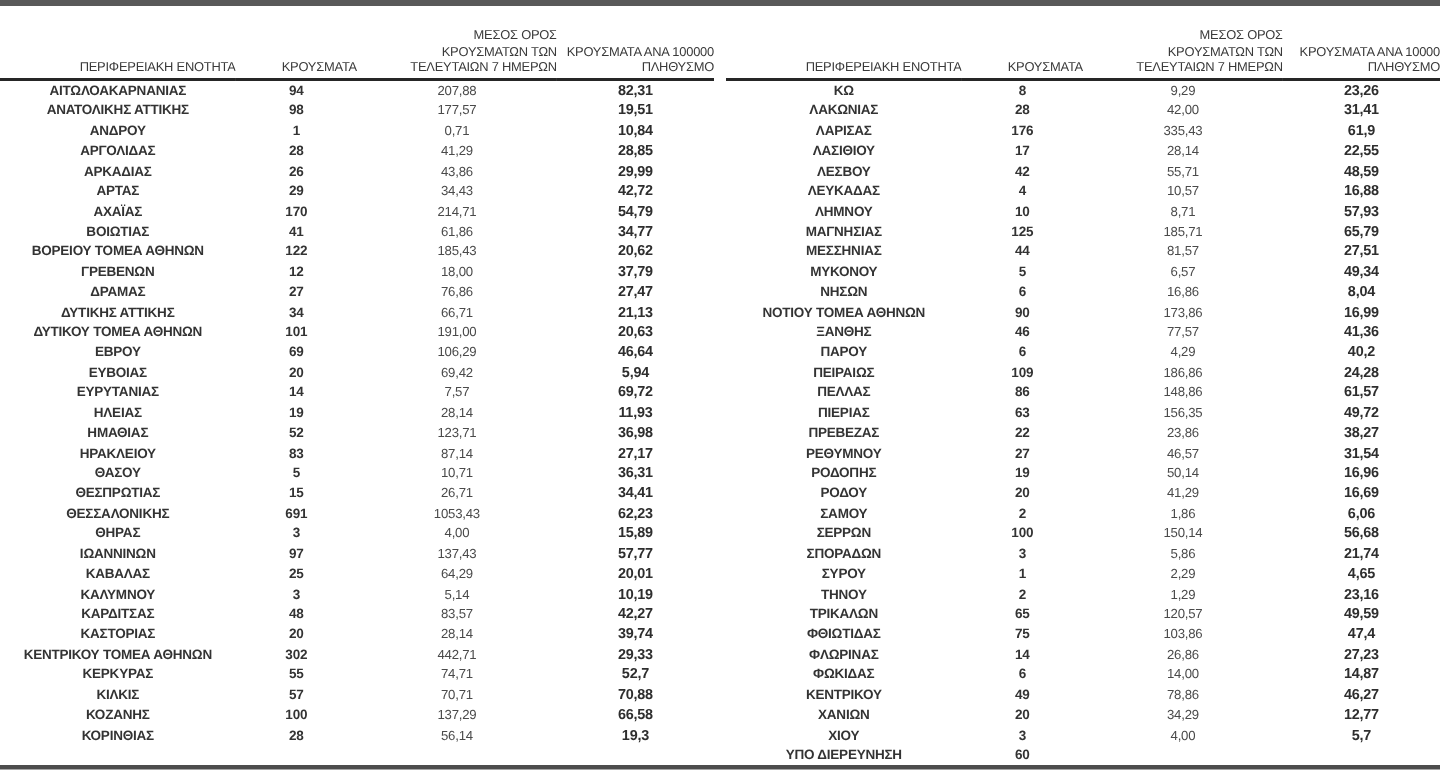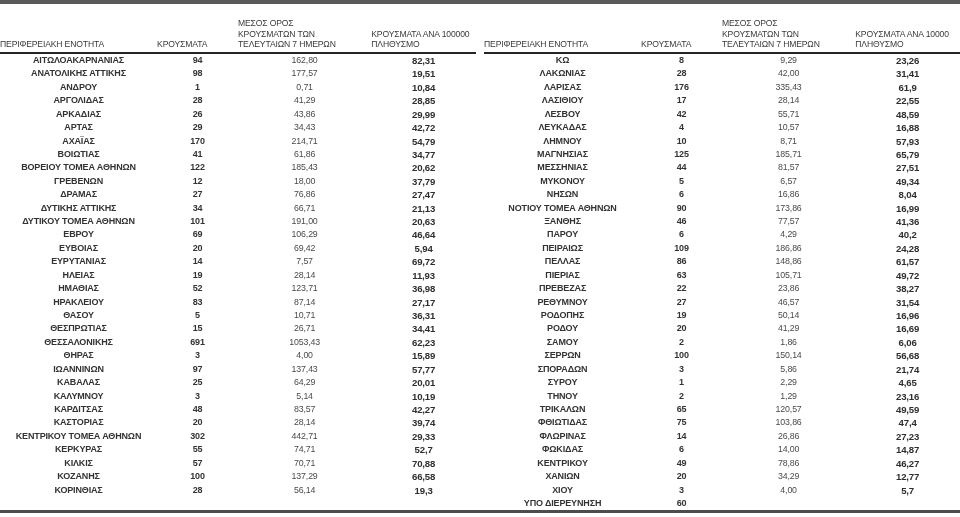--- a/index.html
+++ b/index.html
@@ -31,21 +31,21 @@
     width: 100%;
     border-collapse: collapse;
     table-layout: fixed;
   }
   col.w0 { width: 33%; }
   col.w1 { width: 17%; }
   col.w2 { width: 28%; }
   col.w3 { width: 22%; }
   thead th {
     vertical-align: bottom;
-    text-align: left;
+    text-align: right;
     font-weight: 400;
     font-size: 8.6px;
     line-height: 10.6px;
     letter-spacing: -0.15px;
     color: #3a3a3a;
     padding: 0 0 2px 0;
     height: 44px;
     border-bottom: 2px solid #262626;
     white-space: nowrap;
     overflow: hidden;
@@ -92,21 +92,21 @@
           <th>
             <div>ΚΡΟΥΣΜΑΤΑ ΑΝΑ 100000</div>
             <div>ΠΛΗΘΥΣΜΟ</div>
           </th>
         </tr>
       </thead>
       <tbody>
           <tr>
             <td class="c0">ΑΙΤΩΛΟΑΚΑΡΝΑΝΙΑΣ</td>
             <td class="c1">94</td>
-            <td class="c2">162,80</td>
+            <td class="c2">207,88</td>
             <td class="c3">82,31</td>
           </tr>
           <tr>
             <td class="c0">ΑΝΑΤΟΛΙΚΗΣ ΑΤΤΙΚΗΣ</td>
             <td class="c1">98</td>
             <td class="c2">177,57</td>
             <td class="c3">19,51</td>
           </tr>
           <tr>
             <td class="c0">ΑΝΔΡΟΥ</td>
@@ -414,21 +414,21 @@
           </tr>
           <tr>
             <td class="c0">ΠΕΛΛΑΣ</td>
             <td class="c1">86</td>
             <td class="c2">148,86</td>
             <td class="c3">61,57</td>
           </tr>
           <tr>
             <td class="c0">ΠΙΕΡΙΑΣ</td>
             <td class="c1">63</td>
-            <td class="c2">105,71</td>
+            <td class="c2">156,35</td>
             <td class="c3">49,72</td>
           </tr>
           <tr>
             <td class="c0">ΠΡΕΒΕΖΑΣ</td>
             <td class="c1">22</td>
             <td class="c2">23,86</td>
             <td class="c3">38,27</td>
           </tr>
           <tr>
             <td class="c0">ΡΕΘΥΜΝΟΥ</td>

